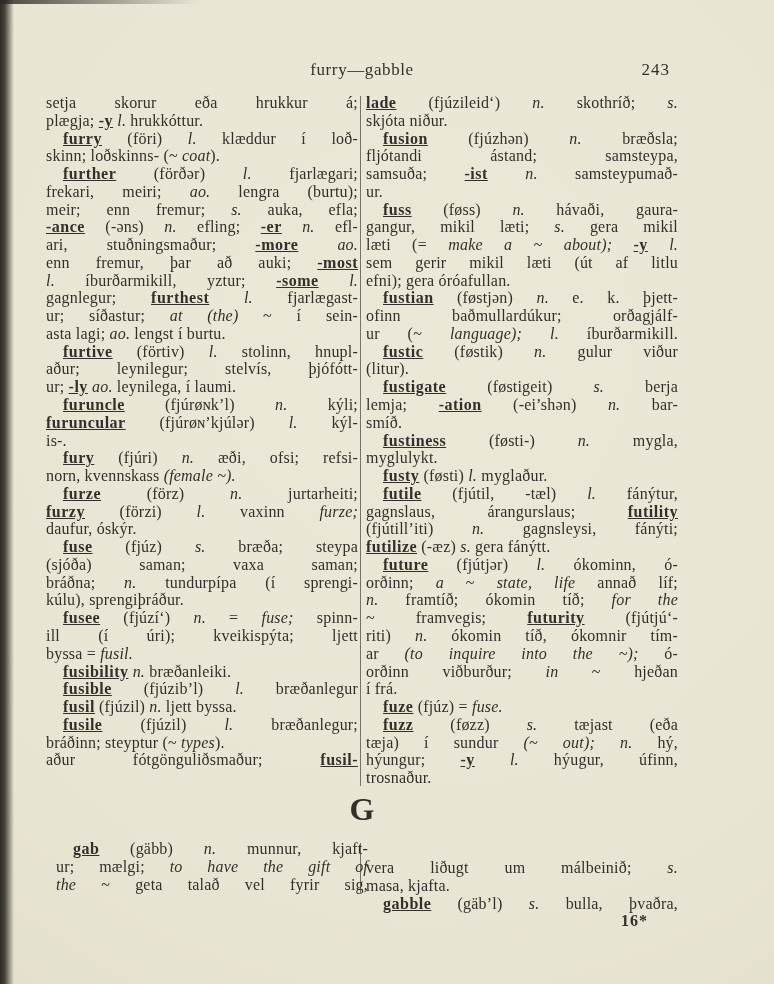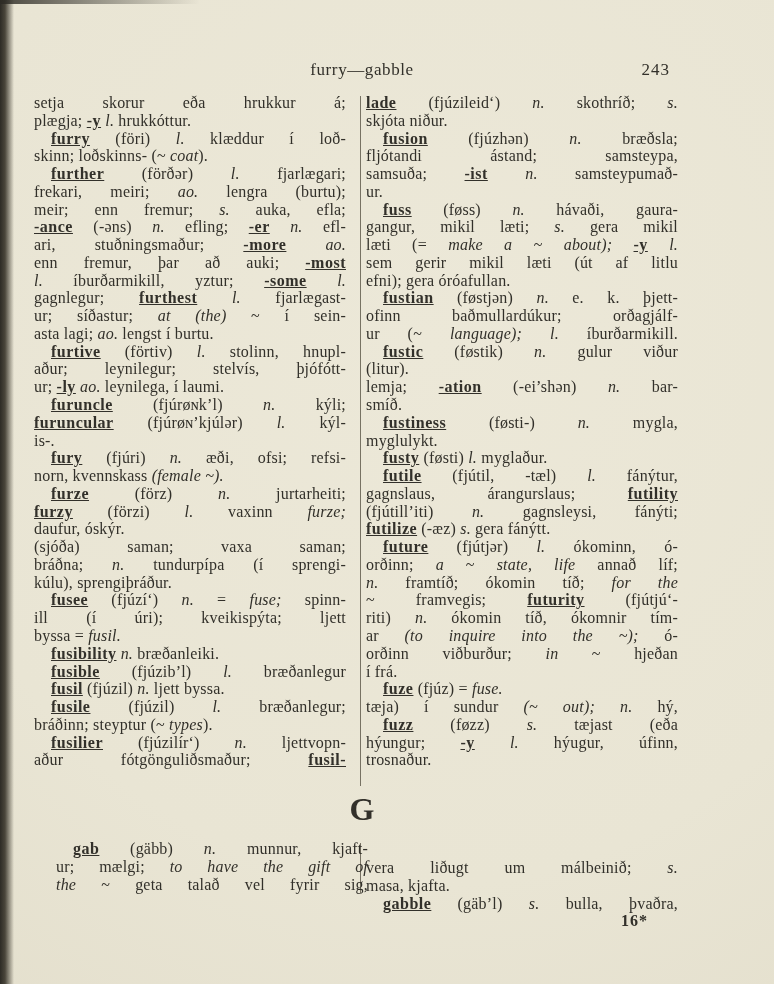--- a/index.html
+++ b/index.html
@@ -29,21 +29,21 @@
   .header .title{
     position:absolute;left:0;right:0;text-align:center;
   }
   .header .pagenum{
     position:absolute;right:8px;top:0;letter-spacing:1px;text-align:center;
   }
   .col{
     position:absolute;top:94px;width:312px;
     font-size:16px;letter-spacing:.2px;
   }
-  .col-left{left:34px;}
+  .col-left{left:46px;}
   .col-right{left:366px;}
   .gcol{
     position:absolute;top:840px;width:312px;
     font-size:16px;letter-spacing:.2px;
   }
   .gcol-left{left:56px;}
   .gcol-right{left:366px;margin-top:19px;}
   .line{
     height:17.77px;line-height:17.7px;white-space:normal;
     text-align:justify;text-align-last:justify;
@@ -102,71 +102,72 @@
     <div class="line"><span class="r">aður; leynilegur; stelvís, þjófótt-</span></div>
     <div class="line noj"><span class="r">ur; </span><span class="b">-ly</span><span class="r"> </span><span class="i">ao.</span><span class="r"> leynilega, í laumi.</span></div>
     <div class="line ind"><span class="b">furuncle</span><span class="r"> (fjúrøɴk’l) </span><span class="i">n.</span><span class="r"> kýli;</span></div>
     <div class="line"><span class="b">furuncular</span><span class="r"> (fjúrøɴ’kjúlər) </span><span class="i">l.</span><span class="r"> kýl-</span></div>
     <div class="line noj"><span class="r">is-.</span></div>
     <div class="line ind"><span class="b">fury</span><span class="r"> (fjúri) </span><span class="i">n.</span><span class="r"> æði, ofsi; refsi-</span></div>
     <div class="line noj"><span class="r">norn, kvennskass </span><span class="i">(female ~).</span></div>
     <div class="line ind"><span class="b">furze</span><span class="r"> (förz) </span><span class="i">n.</span><span class="r"> jurtarheiti;</span></div>
     <div class="line"><span class="b">furzy</span><span class="r"> (förzi) </span><span class="i">l.</span><span class="r"> vaxinn </span><span class="i">furze;</span></div>
     <div class="line noj"><span class="r">daufur, óskýr.</span></div>
+    <div class="line ind"><span class="b">fuse</span><span class="r"> (fjúz) </span><span class="i">s.</span><span class="r"> bræða; steypa</span></div>
     <div class="line"><span class="r">(sjóða) saman; vaxa saman;</span></div>
     <div class="line"><span class="r">bráðna; </span><span class="i">n.</span><span class="r"> tundurpípa (í sprengi-</span></div>
     <div class="line noj"><span class="r">kúlu), sprengiþráður.</span></div>
     <div class="line ind"><span class="b">fusee</span><span class="r"> (fjúzí‘) </span><span class="i">n.</span><span class="r"> = </span><span class="i">fuse;</span><span class="r"> spinn-</span></div>
     <div class="line"><span class="r">ill (í úri); kveikispýta; ljett</span></div>
     <div class="line noj"><span class="r">byssa = </span><span class="i">fusil.</span></div>
     <div class="line ind noj"><span class="b">fusibility</span><span class="r"> </span><span class="i">n.</span><span class="r"> bræðanleiki.</span></div>
     <div class="line ind"><span class="b">fusible</span><span class="r"> (fjúzib’l) </span><span class="i">l.</span><span class="r"> bræðanlegur</span></div>
     <div class="line ind noj"><span class="b">fusil</span><span class="r"> (fjúzil) </span><span class="i">n.</span><span class="r"> ljett byssa.</span></div>
     <div class="line ind"><span class="b">fusile</span><span class="r"> (fjúzil) </span><span class="i">l.</span><span class="r"> bræðanlegur;</span></div>
     <div class="line noj"><span class="r">bráðinn; steyptur (~ </span><span class="i">types</span><span class="r">).</span></div>
-    <div class="line ind"><span class="b">fusilier</span><span class="r"> (fjúzilír‘) </span><span class="i">n.</span><span class="r"> ljettvopn-</span></div>
     <div class="line"><span class="r">aður fótgönguliðsmaður; </span><span class="b">fusil-</span></div>
   </div>
 <div class="col col-right">
     <div class="line"><span class="b">lade</span><span class="r"> (fjúzileid‘) </span><span class="i">n.</span><span class="r"> skothríð; </span><span class="i">s.</span></div>
     <div class="line noj"><span class="r">skjóta niður.</span></div>
     <div class="line ind"><span class="b">fusion</span><span class="r"> (fjúzhən) </span><span class="i">n.</span><span class="r"> bræðsla;</span></div>
     <div class="line"><span class="r">fljótandi ástand; samsteypa,</span></div>
     <div class="line"><span class="r">samsuða; </span><span class="b">-ist</span><span class="r"> </span><span class="i">n.</span><span class="r"> samsteypumað-</span></div>
     <div class="line noj"><span class="r">ur.</span></div>
     <div class="line ind"><span class="b">fuss</span><span class="r"> (føss) </span><span class="i">n.</span><span class="r"> hávaði, gaura-</span></div>
     <div class="line"><span class="r">gangur, mikil læti; </span><span class="i">s.</span><span class="r"> gera mikil</span></div>
     <div class="line"><span class="r">læti (= </span><span class="i">make a ~ about);</span><span class="r"> </span><span class="b">-y</span><span class="r"> </span><span class="i">l.</span></div>
     <div class="line"><span class="r">sem gerir mikil læti (út af litlu</span></div>
     <div class="line noj"><span class="r">efni); gera óróafullan.</span></div>
     <div class="line ind"><span class="b">fustian</span><span class="r"> (føstjən) </span><span class="i">n.</span><span class="r"> e. k. þjett-</span></div>
     <div class="line"><span class="r">ofinn baðmullardúkur; orðagjálf-</span></div>
     <div class="line"><span class="r">ur (~ </span><span class="i">language);</span><span class="r"> </span><span class="i">l.</span><span class="r"> íburðarmikill.</span></div>
     <div class="line ind"><span class="b">fustic</span><span class="r"> (føstik) </span><span class="i">n.</span><span class="r"> gulur viður</span></div>
     <div class="line noj"><span class="r">(litur).</span></div>
+    <div class="line ind"><span class="b">fustigate</span><span class="r"> (føstigeit) </span><span class="i">s.</span><span class="r"> berja</span></div>
     <div class="line"><span class="r">lemja; </span><span class="b">-ation</span><span class="r"> (-ei’shən) </span><span class="i">n.</span><span class="r"> bar-</span></div>
     <div class="line noj"><span class="r">smíð.</span></div>
     <div class="line ind"><span class="b">fustiness</span><span class="r"> (føsti-) </span><span class="i">n.</span><span class="r"> mygla,</span></div>
     <div class="line noj"><span class="r">myglulykt.</span></div>
     <div class="line ind noj"><span class="b">fusty</span><span class="r"> (føsti) </span><span class="i">l.</span><span class="r"> myglaður.</span></div>
     <div class="line ind"><span class="b">futile</span><span class="r"> (fjútil, -tæl) </span><span class="i">l.</span><span class="r"> fánýtur,</span></div>
     <div class="line"><span class="r">gagnslaus, árangurslaus; </span><span class="b">futility</span></div>
     <div class="line"><span class="r">(fjútill’iti) </span><span class="i">n.</span><span class="r"> gagnsleysi, fánýti;</span></div>
     <div class="line noj"><span class="b">futilize</span><span class="r"> (-æz) </span><span class="i">s.</span><span class="r"> gera fánýtt.</span></div>
     <div class="line ind"><span class="b">future</span><span class="r"> (fjútjər) </span><span class="i">l.</span><span class="r"> ókominn, ó-</span></div>
     <div class="line"><span class="r">orðinn; </span><span class="i">a</span><span class="r"> ~ </span><span class="i">state, life</span><span class="r"> annað líf;</span></div>
     <div class="line"><span class="i">n.</span><span class="r"> framtíð; ókomin tíð; </span><span class="i">for the</span></div>
     <div class="line"><span class="r">~ framvegis; </span><span class="b">futurity</span><span class="r"> (fjútjú‘-</span></div>
     <div class="line"><span class="r">riti) </span><span class="i">n.</span><span class="r"> ókomin tíð, ókomnir tím-</span></div>
     <div class="line"><span class="r">ar </span><span class="i">(to inquire into the ~);</span><span class="r"> ó-</span></div>
     <div class="line"><span class="r">orðinn viðburður; </span><span class="i">in</span><span class="r"> ~ hjeðan</span></div>
     <div class="line noj"><span class="r">í frá.</span></div>
     <div class="line ind noj"><span class="b">fuze</span><span class="r"> (fjúz) = </span><span class="i">fuse.</span></div>
+    <div class="line ind"><span class="b">fuzz</span><span class="r"> (føzz) </span><span class="i">s.</span><span class="r"> tæjast (eða</span></div>
     <div class="line"><span class="r">tæja) í sundur </span><span class="i">(~ out);</span><span class="r"> </span><span class="i">n.</span><span class="r"> hý,</span></div>
-    <div class="line ind"><span class="b">fuzz</span><span class="r"> (føzz) </span><span class="i">s.</span><span class="r"> tæjast (eða</span></div>
     <div class="line"><span class="r">hýungur; </span><span class="b">-y</span><span class="r"> </span><span class="i">l.</span><span class="r"> hýugur, úfinn,</span></div>
     <div class="line noj"><span class="r">trosnaður.</span></div>
   </div>
 
 <div class="g-letter">G</div>
 
 <div class="g-divider"></div>
 
 <div class="gcol gcol-left">
     <div class="line ind"><span class="b">gab</span><span class="r"> (gäbb) </span><span class="i">n.</span><span class="r"> munnur, kjaft-</span></div>

